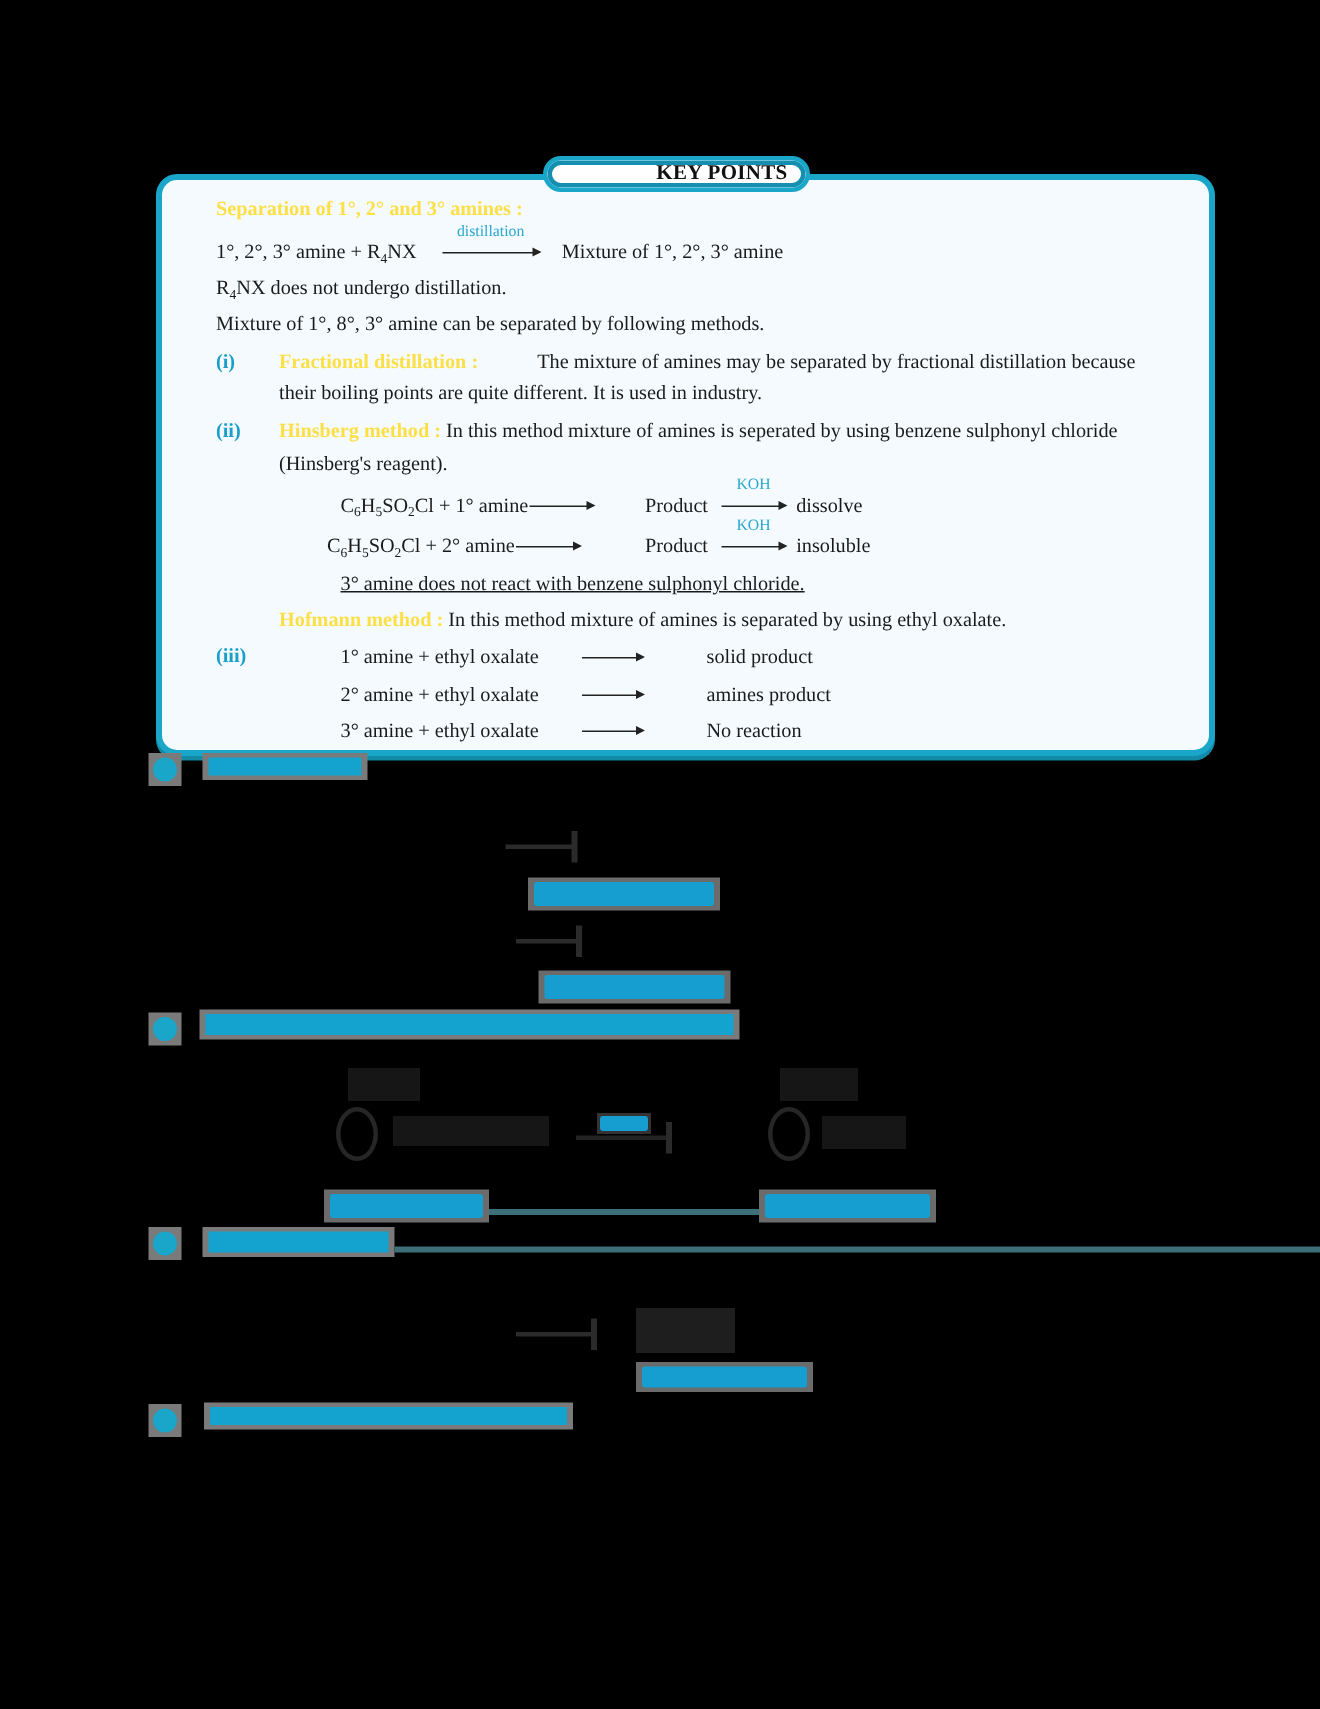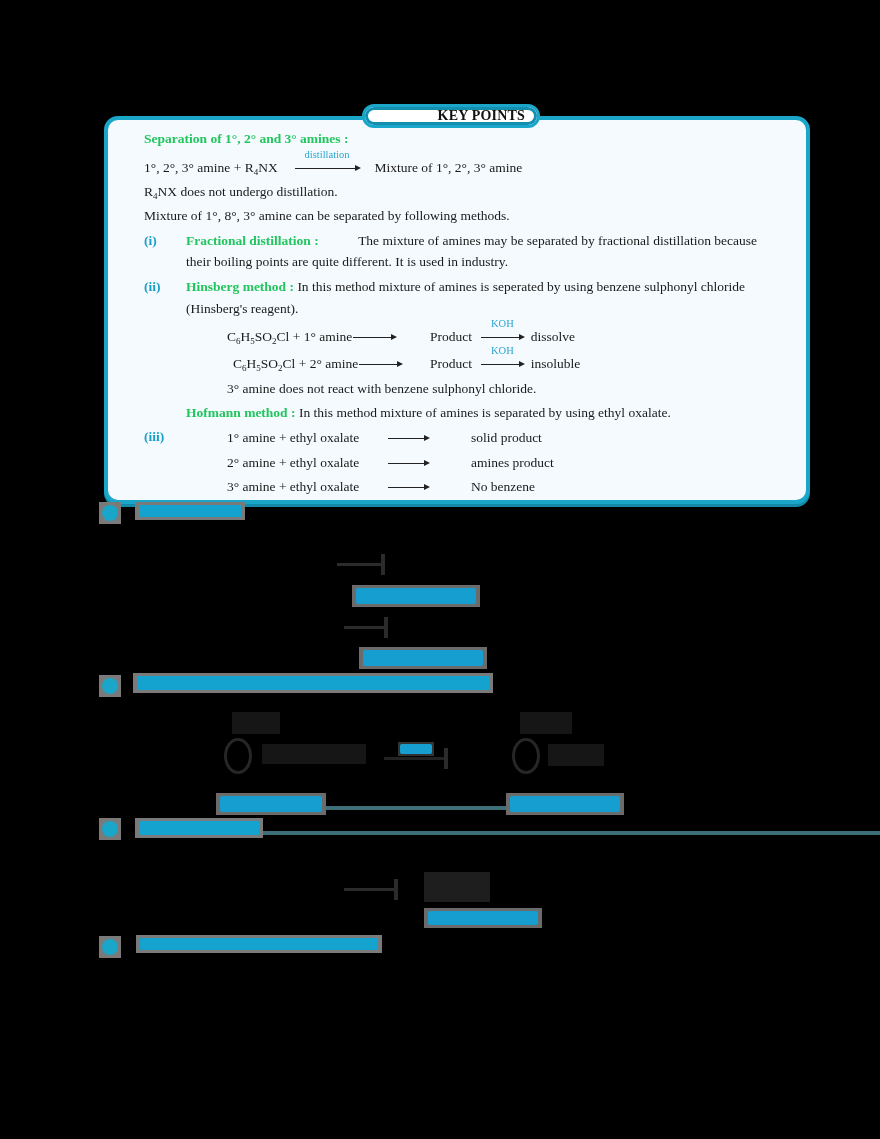--- a/index.html
+++ b/index.html
@@ -13,21 +13,21 @@
     box-shadow: 0 3px 0 0 #138aa8;
   }
   .keytab {
     position:absolute; left:362px; top:104px; width:178px; height:24px;
     background:#ffffff; border:3px solid #1aa6c9; border-radius:14px;
     box-shadow: 0 0 0 3px #158fb0 inset;
     display:flex; align-items:center; justify-content:flex-end; padding-right:12px; box-sizing:border-box;
     font-weight:bold; font-size:14px; letter-spacing:0.2px; color:#111;
   }
   .kb-line { position:absolute; font-size:13.5px; white-space:nowrap; color:#1a1a1a; }
-  .blue { color:#22c55e; font-weight:bold; }
+  .blue { color:#fde047; font-weight:bold; }
   .num { color:#1a9fc8; font-weight:bold; }
   sub { font-size:9px; vertical-align:-3px; line-height:0; }
   .arrow-lab { position:relative; display:inline-block; }
   .arrow-lab .lab { position:absolute; left:0; right:0; top:-11px; text-align:center; color:#2aa7d0; font-size:10.5px; }
   .arrow-line { display:inline-block; vertical-align:middle; height:1px; background:#222; position:relative; }
   .arrow-line::after {
     content:""; position:absolute; right:-2px; top:-3px;
     border-left:6px solid #222; border-top:3.5px solid transparent; border-bottom:3.5px solid transparent;
   }
   
@@ -84,50 +84,50 @@
 </div>
 <div class="kb-line" style="left:430px; top:329px;">
   <span>Product</span>
   <span class="arrow-lab" style="margin-left:6px; margin-right:4px;">
     <span class="lab">KOH</span>
     <span class="arrow-line" style="width:42px;"></span>
   </span>
   <span>dissolve</span>
 </div>
 
-<div class="kb-line" style="left:233px; top:356px;">
+<div class="kb-line" style="left:218px; top:356px;">
   <span>C</span><sub>6</sub><span>H</span><sub>5</sub><span>SO</span><sub>2</sub><span>Cl + </span><span>2° amine</span><span class="arrow-line" style="width:42px; margin-left:1px;"></span>
 </div>
 <div class="kb-line" style="left:430px; top:356px;">
   <span>Product</span>
   <span class="arrow-lab" style="margin-left:6px; margin-right:4px;">
     <span class="lab">KOH</span>
     <span class="arrow-line" style="width:42px;"></span>
   </span>
   <span>insoluble</span>
 </div>
-<div class="kb-line" style="left:227px; top:381px;">3° amine does not react with benzene sulphonyl chloride.</div>
+<div class="kb-line" style="left:227px; top:381px;text-decoration:underline;">3° amine does not react with benzene sulphonyl chloride.</div>
 
 <div class="kb-line num" style="left:144px; top:405px;margin-top:24px;">(iii)</div>
 <div class="kb-line" style="left:186px; top:405px;">
   <span class="blue">Hofmann method :</span>
   <span>In this method mixture of amines is separated by using ethyl oxalate.</span>
 </div>
 
 <div class="kb-line" style="left:227px; top:430px;">1° amine + ethyl oxalate</div>
 <div class="kb-line" style="left:388px; top:430px;"><span class="arrow-line" style="width:40px;"></span></div>
 <div class="kb-line" style="left:471px; top:430px;">solid product</div>
 
 <div class="kb-line" style="left:227px; top:455px;">2° amine + ethyl oxalate</div>
 <div class="kb-line" style="left:388px; top:455px;"><span class="arrow-line" style="width:40px;"></span></div>
 <div class="kb-line" style="left:471px; top:455px;">amines product</div>
 
 <div class="kb-line" style="left:227px; top:479px;">3° amine + ethyl oxalate</div>
 <div class="kb-line" style="left:388px; top:479px;"><span class="arrow-line" style="width:40px;"></span></div>
-<div class="kb-line" style="left:471px; top:479px;">No benzene</div>
+<div class="kb-line" style="left:471px; top:479px;">No reaction</div>
 
 <div class="bullet" style="left:99px; top:502px;">
     <div class="dot"></div>
   </div>
 <div class="hbar" style="left:135px; top:502px; width:110px; height:18px;">
     <div class="fill"></div>
   </div>
 <div class="darkarrow" style="left:337px; top:563px; width:46px;"></div>
 <div class="lab-box" style="left:352px; top:585px; width:128px; height:22px;">
     <div class="fill"></div>

